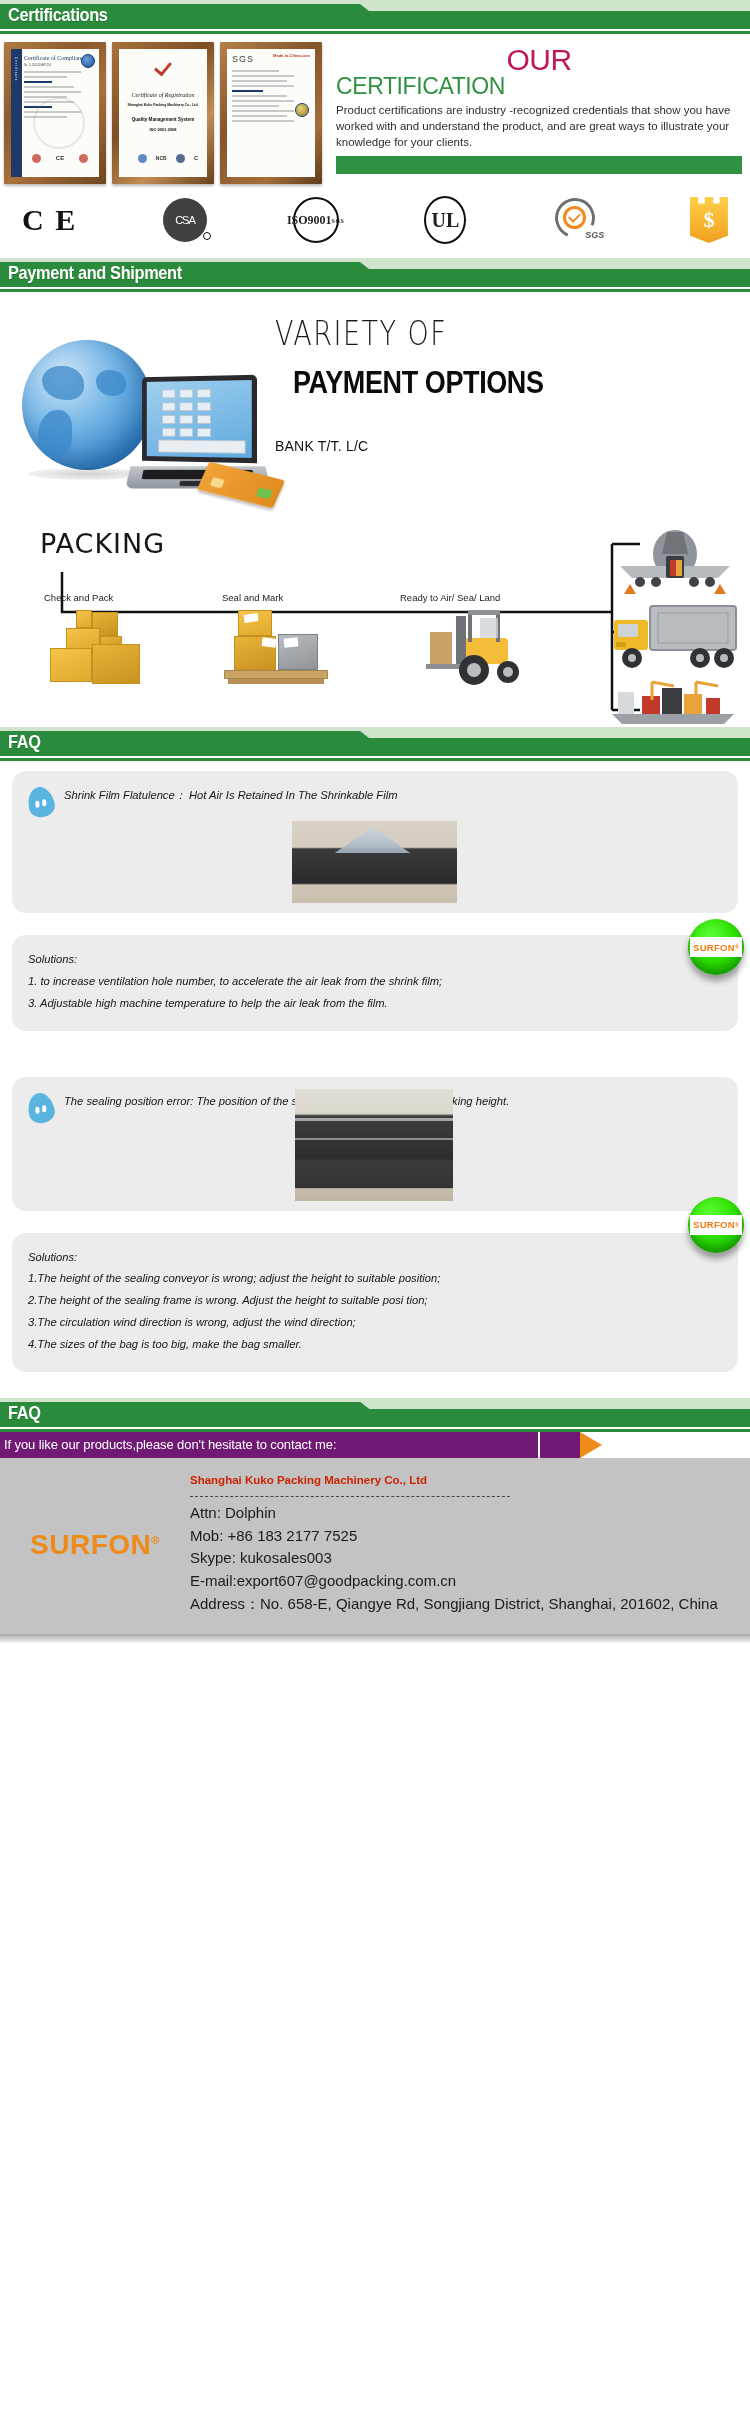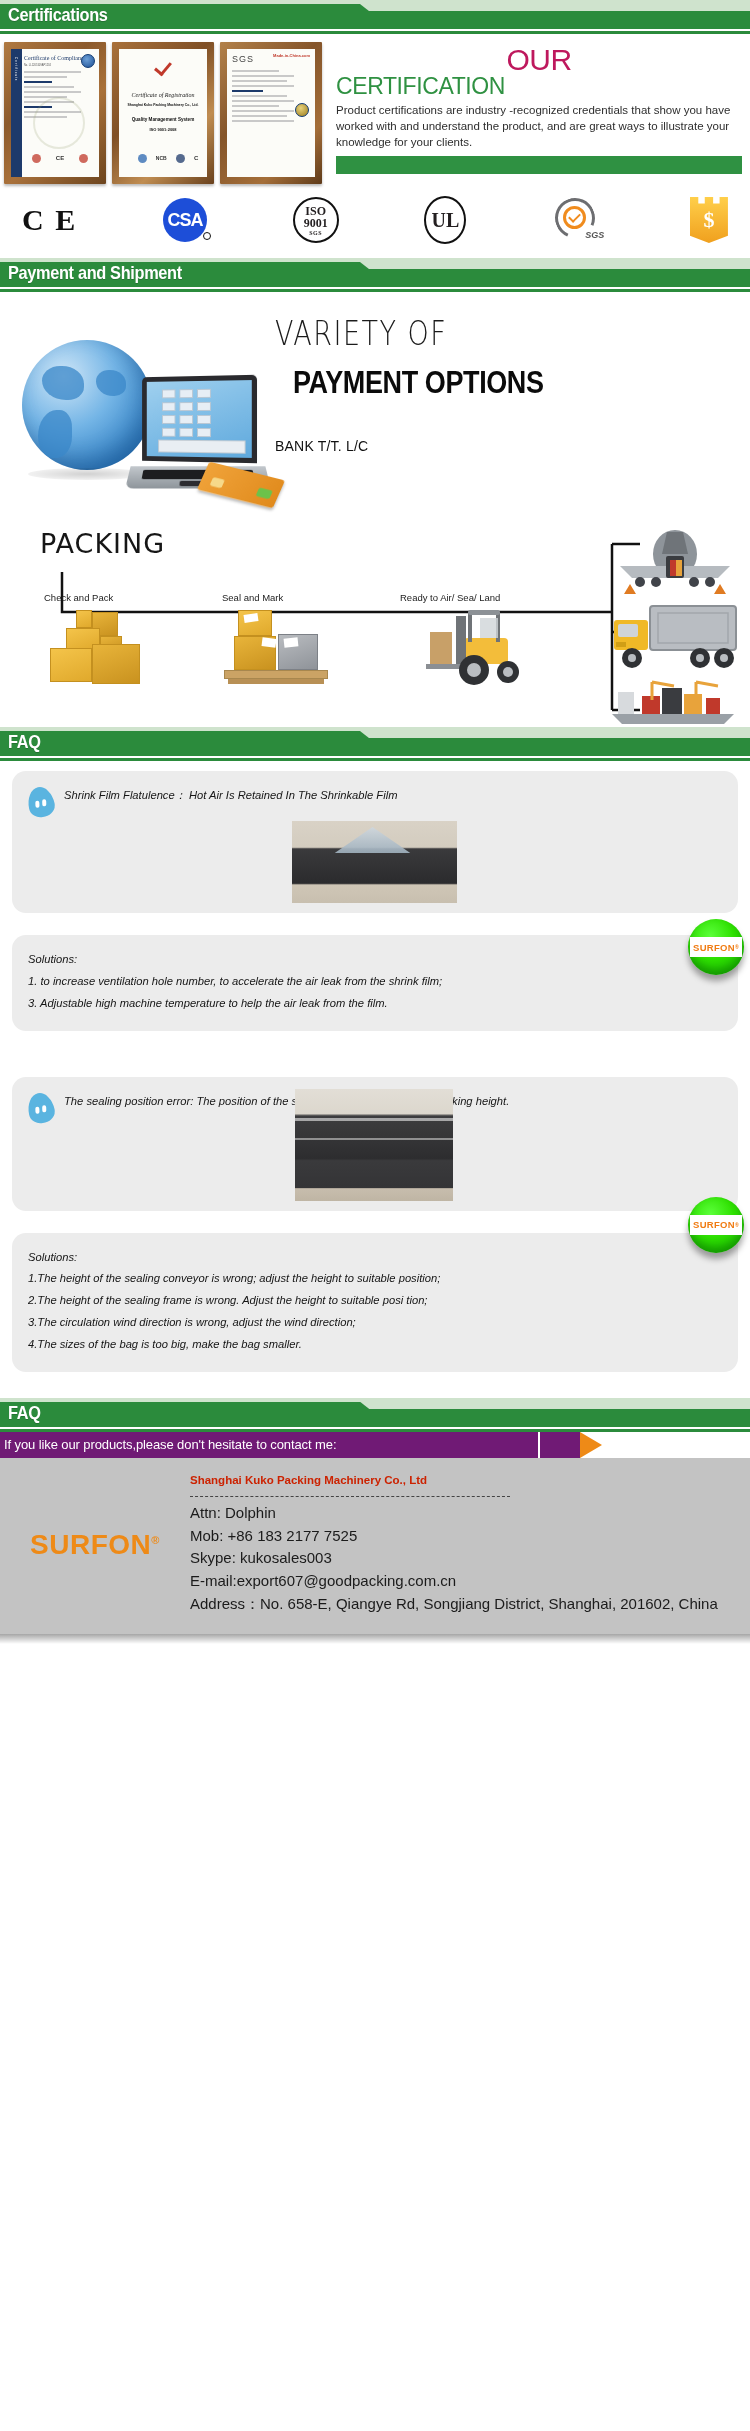--- a/index.html
+++ b/index.html
@@ -186,33 +186,33 @@
   .badges {
     display: flex;
     align-items: center;
     justify-content: space-between;
     padding: 12px 22px 14px 22px;
   }
   .badge { display:flex; align-items:center; justify-content:center; }
   .ce-badge { font-size: 30px; font-weight: bold; letter-spacing: 2px; color:#111; font-family:"Liberation Serif",serif;}
   .csa-badge {
     width: 44px; height: 44px; border-radius: 50%;
-    background: #1d4ed8; color:#fff;
+    background: #404040; color:#fff;
     display:flex; align-items:center; justify-content:center;
-    font-size: 18px; font-weight: bold; letter-spacing: -1px;
+    font-size: 11px; font-weight: normal; letter-spacing: -1px;
     position: relative;
   }
   .csa-badge:after {
     content:""; position:absolute; right:-4px; bottom:2px;
     width:6px;height:6px;border-radius:50%;border:1px solid #111;
   }
   .iso-badge {
     width: 46px; height: 46px; border-radius: 50%;
     border: 2px solid #111;
-    display:flex; flex-direction:column; align-items:center; justify-content:center;
+    display:flex; align-items:center; justify-content:center;
     font-family:"Liberation Serif",serif; line-height:1;
   }
   .iso-badge .t1 { font-size: 12px; font-weight: bold; }
   .iso-badge .t2 { font-size: 12px; font-weight: bold; }
   .iso-badge .t3 { font-size: 6px; font-weight: bold; letter-spacing:0.5px; margin-top:1px;}
   .ul-badge {
     width: 42px; height: 48px; border-radius: 50%;
     border: 2.5px solid #111;
     display:flex; align-items:center; justify-content:center;
     font-size: 20px; font-weight: bold; font-family:"Liberation Serif",serif;

